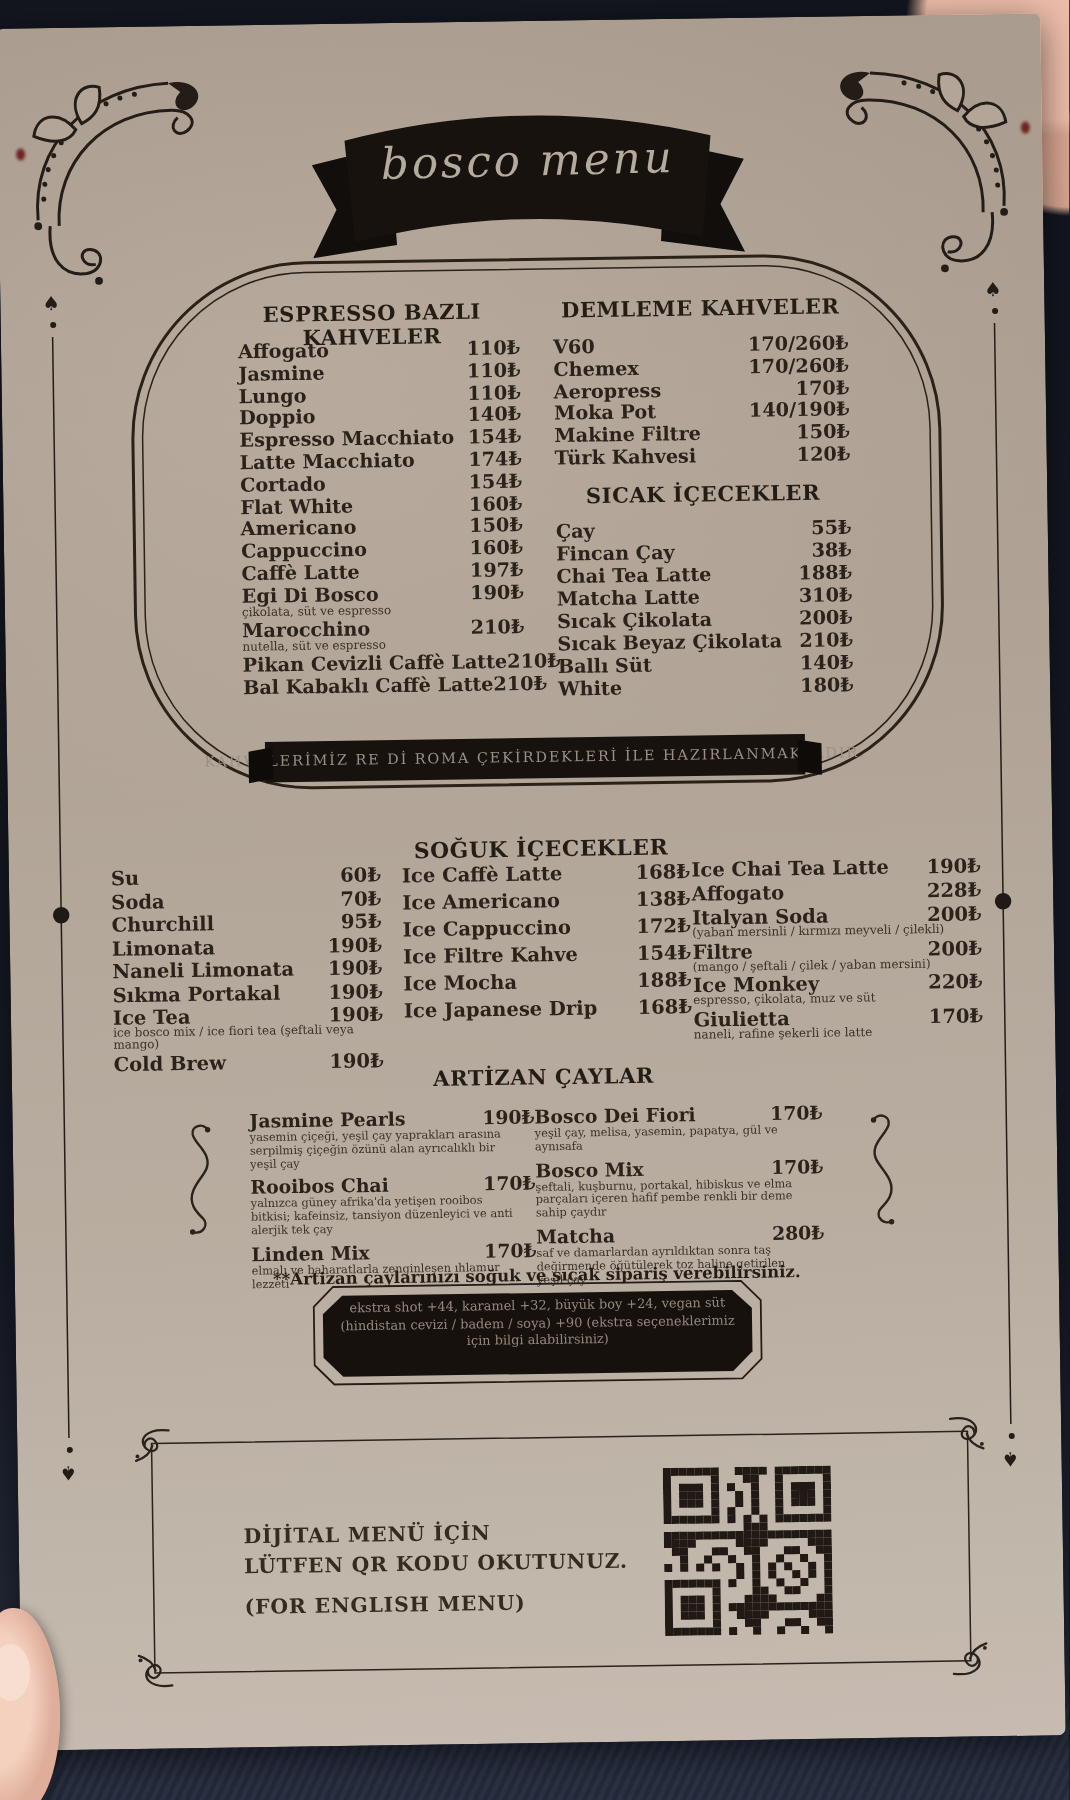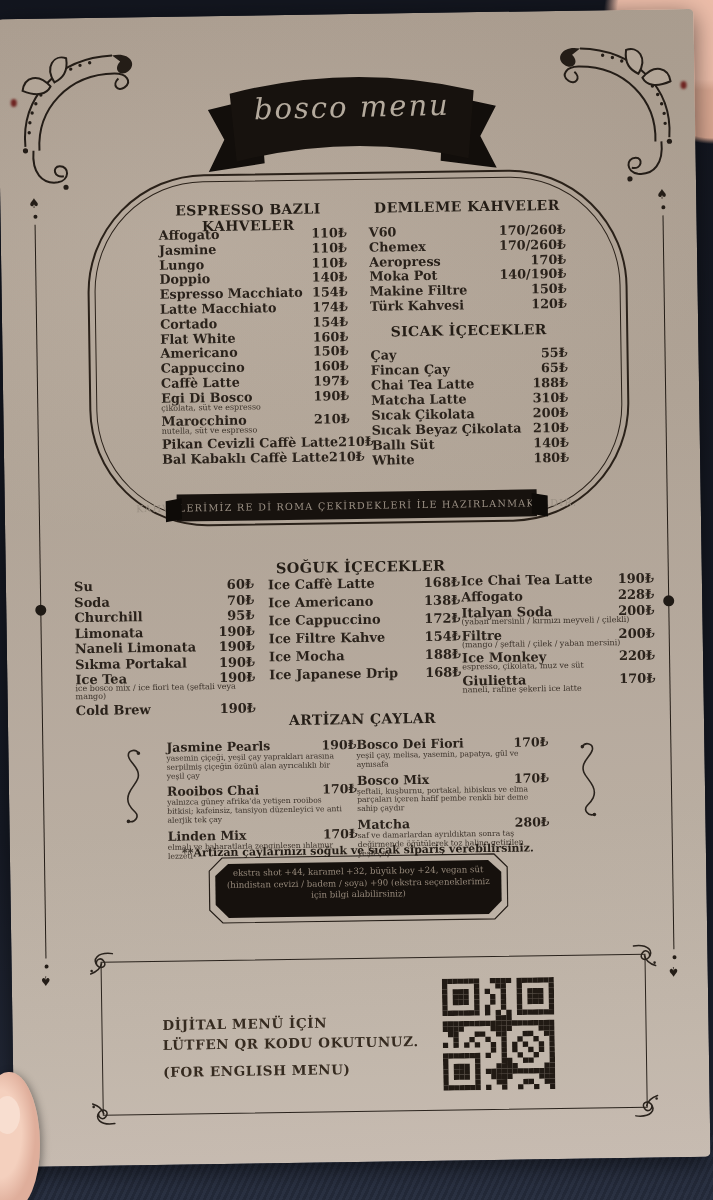--- a/index.html
+++ b/index.html
@@ -238,21 +238,21 @@
     <div class="abs sec-h" style="left:368px;top:310px;width:197px;">SICAK İÇECEKLER</div>
     <div class="abs list-sic" style="left:368px;top:334px;width:197px;">
 
         <div class="mi">
           <span class="n">Çay</span>
           <span class="p">55₺</span>
         </div>
 
         <div class="mi">
           <span class="n">Fincan Çay</span>
-          <span class="p">65₺</span>
+          <span class="p">38₺</span>
         </div>
 
         <div class="mi">
           <span class="n">Chai Tea Latte</span>
           <span class="p">188₺</span>
         </div>
 
         <div class="mi">
           <span class="n">Matcha Latte</span>
           <span class="p">310₺</span>

